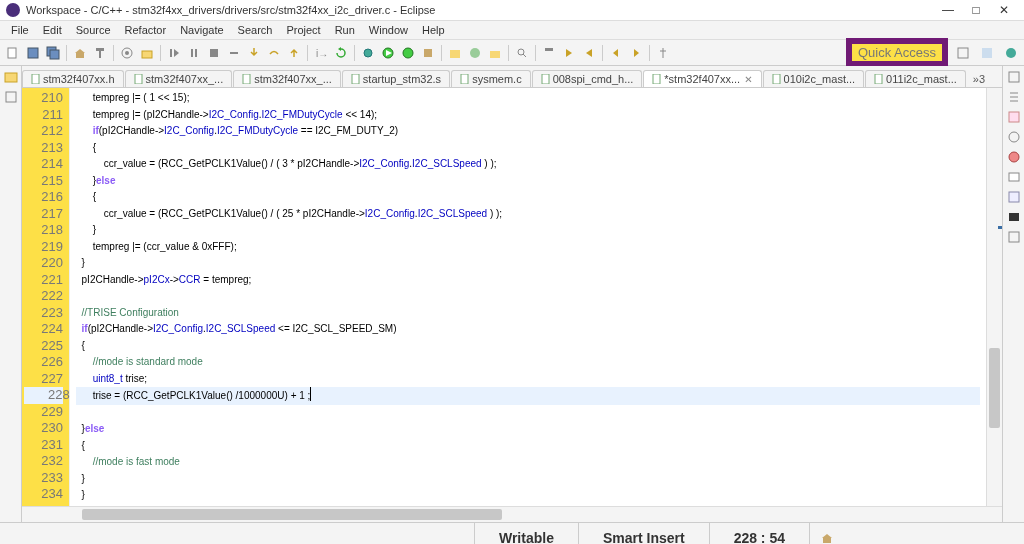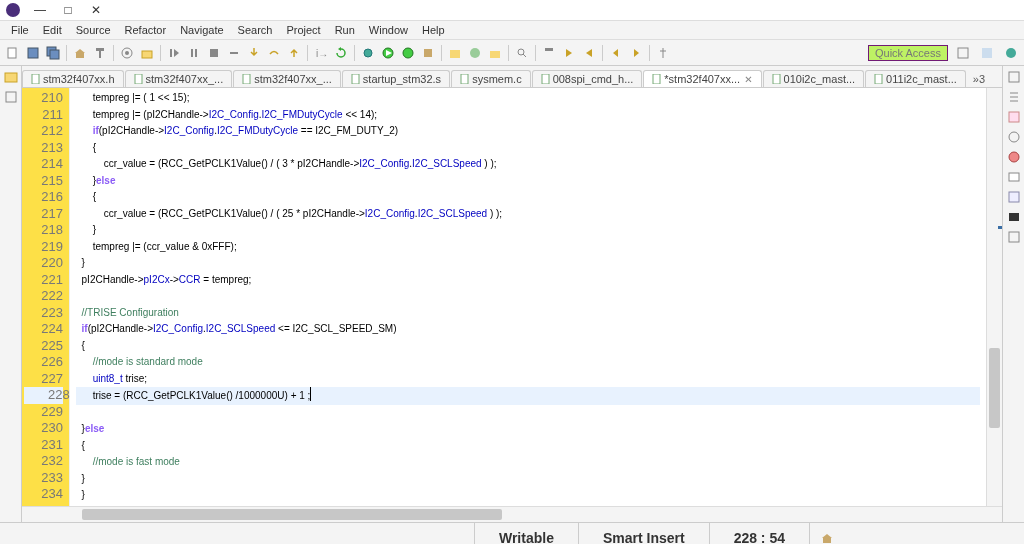--- a/index.html
+++ b/index.html
@@ -9,21 +9,21 @@
 .title-bar .icon { width: 14px; height: 14px; margin-right: 6px; background: #4a2e7a; border-radius: 50%; }
 .title-bar .title { flex: 1; font-size: 11px; color: #333; }
 .title-bar .win-btn { width: 28px; height: 18px; display: flex; align-items: center; justify-content: center; color: #333; font-size: 12px; cursor: default; }
 
 .menu-bar { height: 19px; background: #f4f4f4; display: flex; align-items: center; padding: 0 4px; border-bottom: 1px solid #ddd; font-size: 11px; }
 .menu-bar .menu-item { padding: 14px 7px; color: #333; }
 
 .tool-bar { height: 26px; background: #f4f4f4; display: flex; align-items: center; padding: 0 4px; border-bottom: 1px solid #ccc; gap: 2px; }
 .tool-bar .tb-btn { width: 18px; height: 18px; display: flex; align-items: center; justify-content: center; border-radius: 2px; }
 .tool-bar .tb-sep { width: 1px; height: 16px; background: #ccc; margin: 0 2px; }
-.tool-bar .quick-access { margin-left: auto; border: 1px solid #701a75; padding: 1px 6px; font-size: 11px; background: #bef264; color: #777; }
+.tool-bar .quick-access { margin-left: auto; border: 6px solid #701a75; padding: 1px 6px; font-size: 13px; background: #fde047; color: #777; }
 .tool-bar .persp { width: 18px; height: 18px; display: flex; align-items: center; justify-content: center; margin-left: 4px; }
 
 .workspace { display: flex; height: 456px; }
 
 .left-gutter { width: 22px; background: #f4f4f4; border-right: 1px solid #ccc; display: flex; flex-direction: column; align-items: center; padding-top: 4px; gap: 6px; }
 .left-gutter .side-icon { width: 14px; height: 14px; }
 
 .editor-area { flex: 1; display: flex; flex-direction: column; background: #fff; }
 
 .tab-bar { height: 22px; display: flex; align-items: flex-end; background: #f4f4f4; border-bottom: 1px solid #ccc; font-size: 11px; overflow: hidden; }
@@ -60,20 +60,21 @@
 .status-bar .cell { padding: 0 24px; }
 .status-bar .spacer { flex: 1; }
 
 svg { display: block; }
 </style>
 </head>
 <body>
 
 <div class="title-bar">
   <span class="icon"></span>
+  <span class="title">Workspace - C/C++ - stm32f4xx_drivers/drivers/src/stm32f4xx_i2c_driver.c - Eclipse</span>
   <div class="win-btn">—</div>
   <div class="win-btn">□</div>
   <div class="win-btn">✕</div>
 </div>
 
 <div class="menu-bar">
   <span class="menu-item">File</span>
   <span class="menu-item">Edit</span>
   <span class="menu-item">Source</span>
   <span class="menu-item">Refactor</span>

